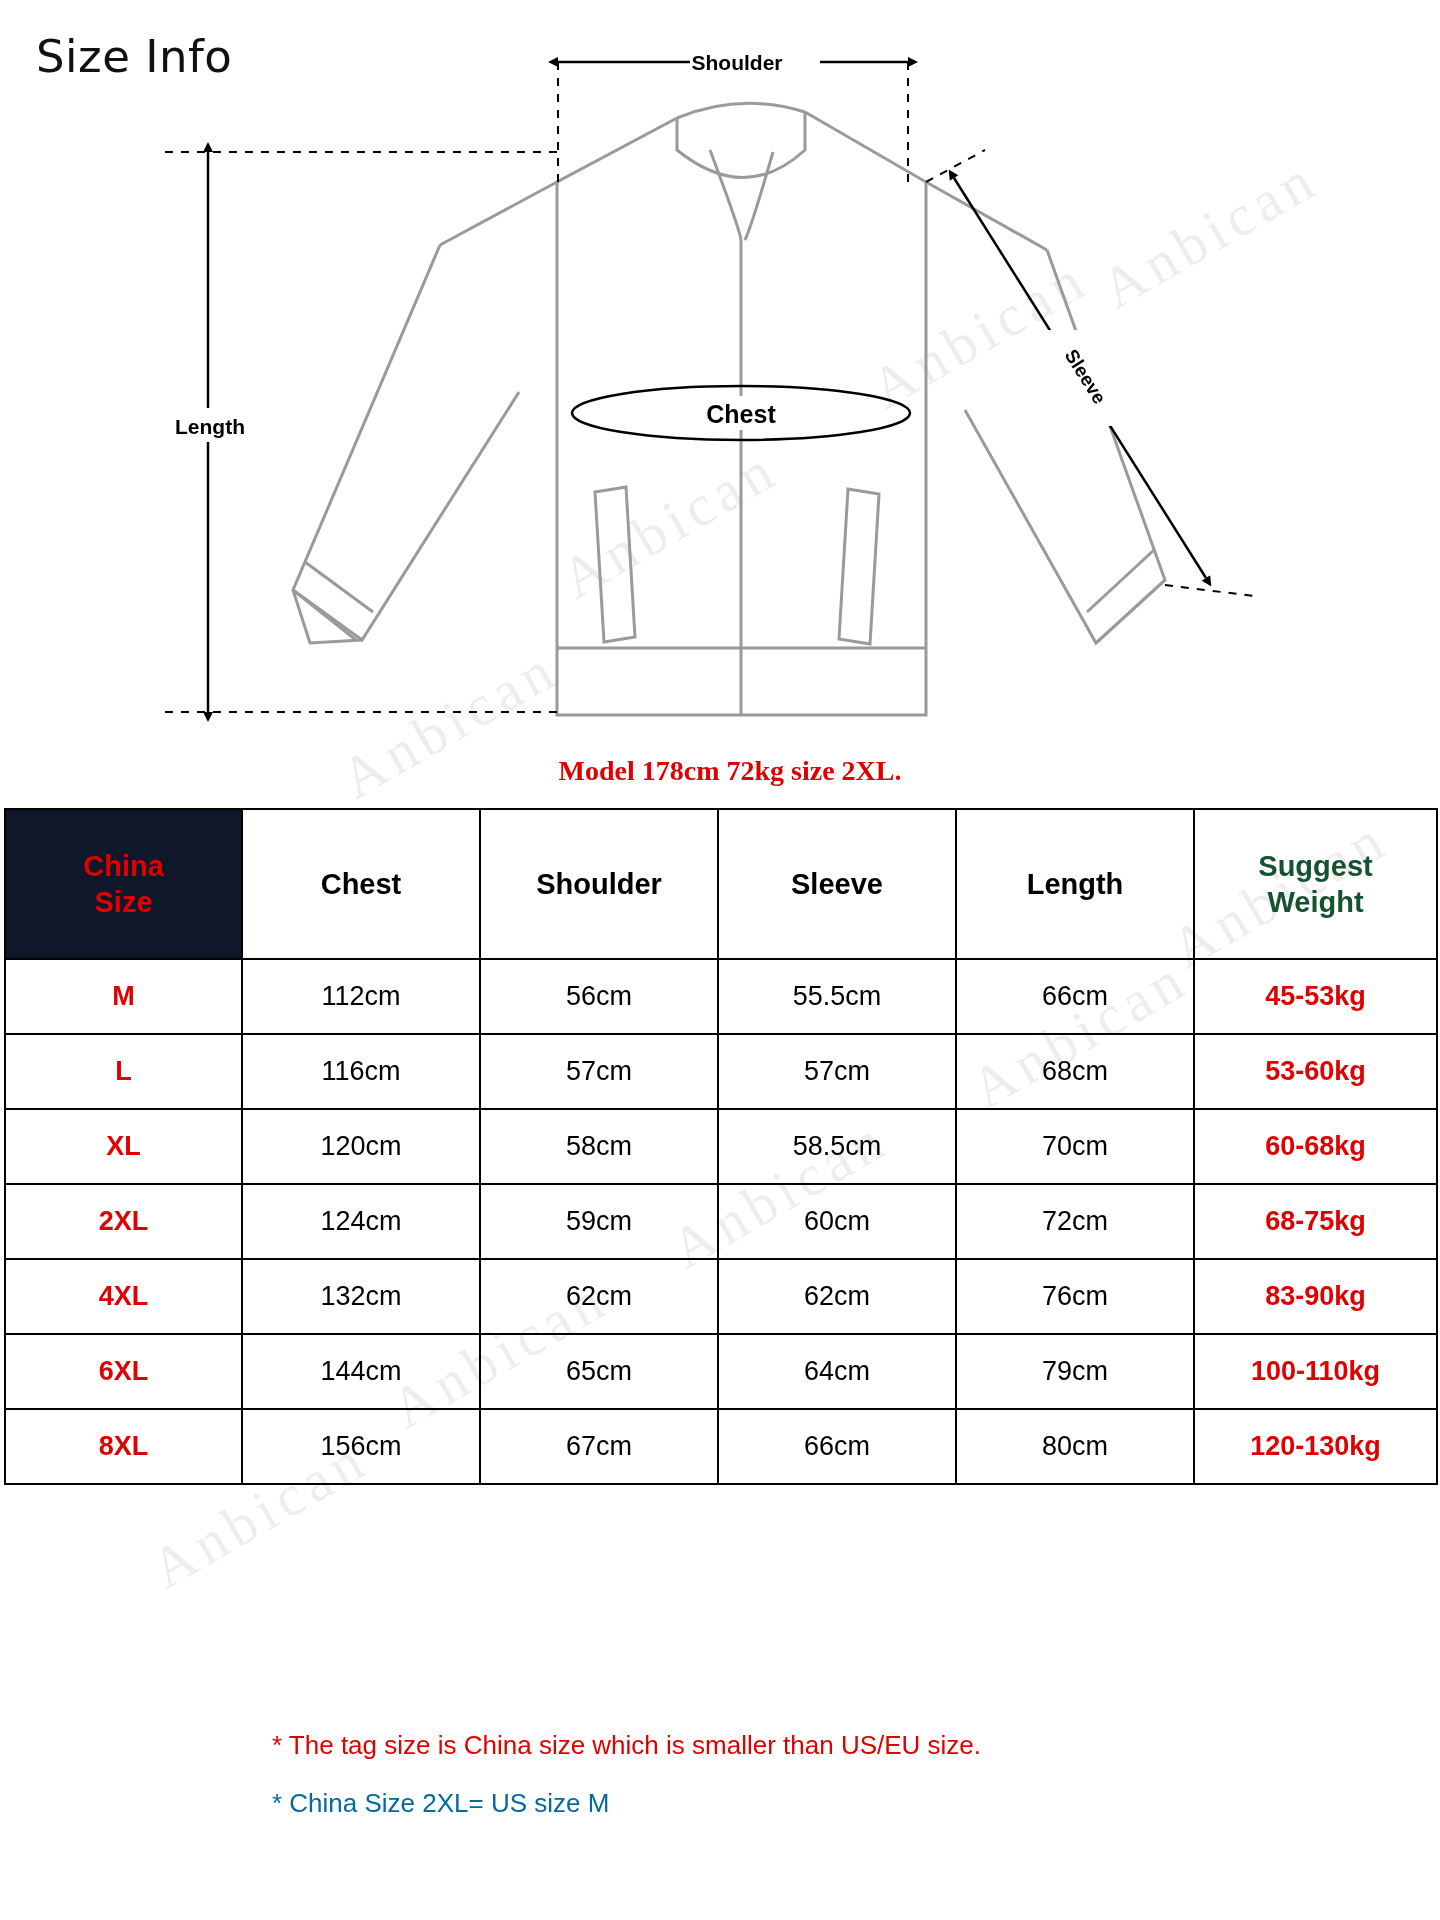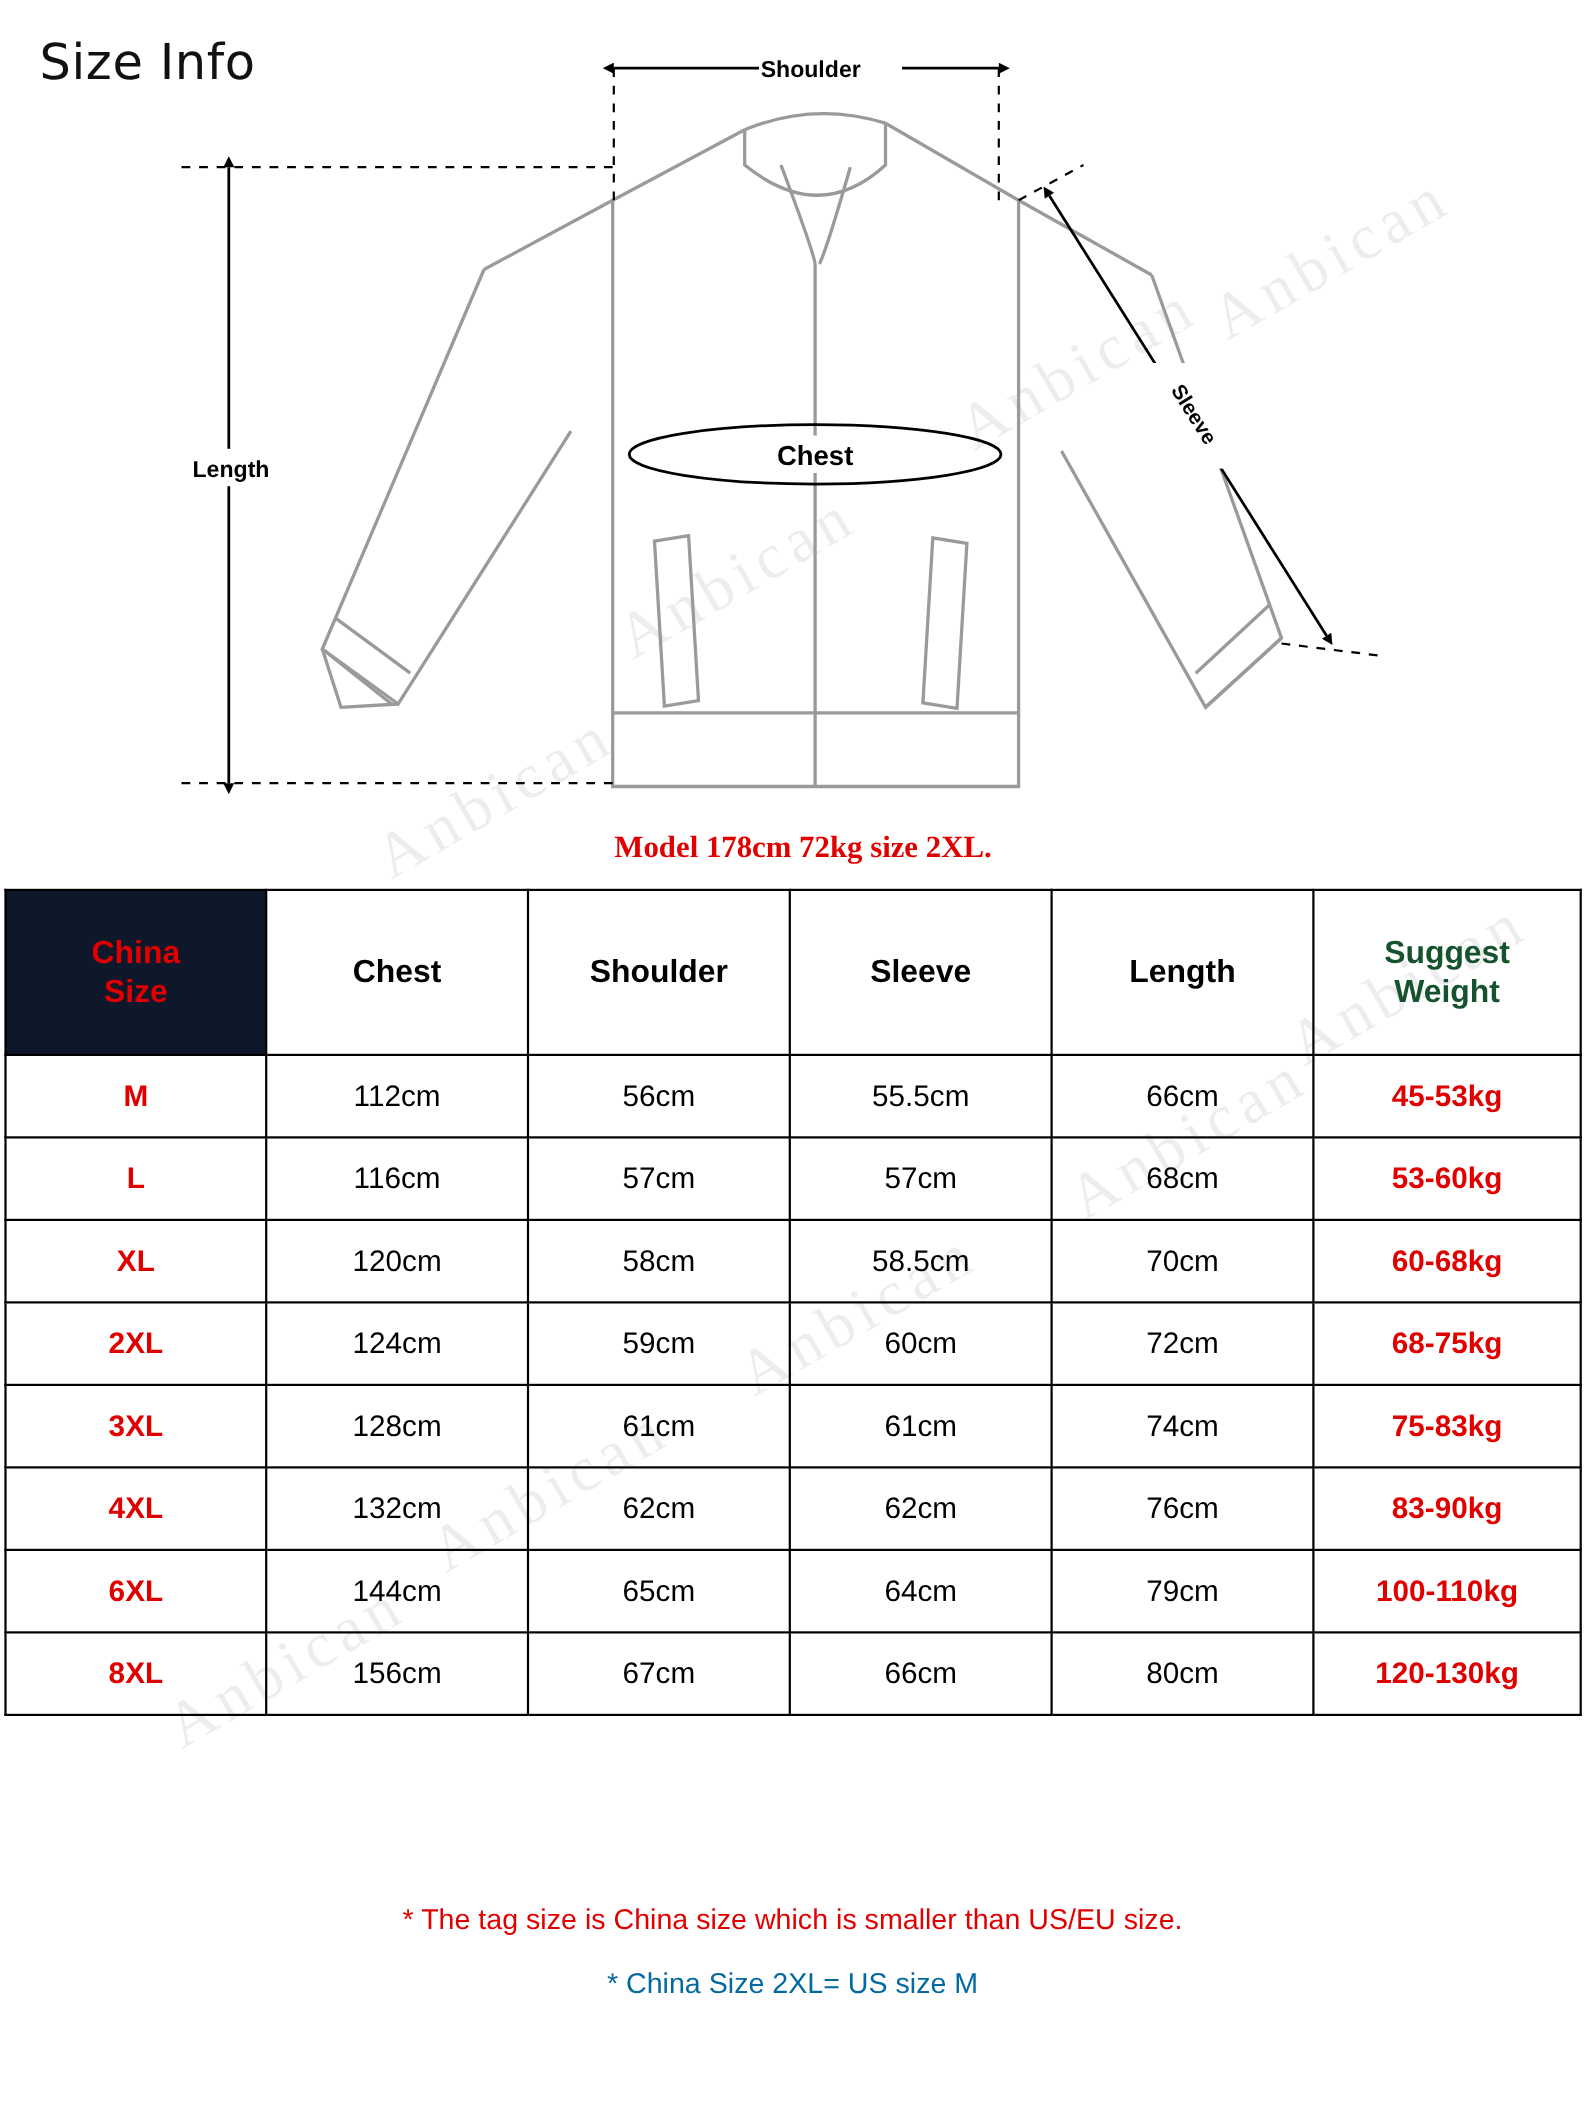--- a/index.html
+++ b/index.html
@@ -123,21 +123,20 @@
   col.c-sleeve { width: 238px; }
   col.c-length { width: 238px; }
   col.c-weight { width: 243px; }
 
   
   .notes {
     position: absolute;
     left: 0;
     top: 1730px;
     width: 1169px;
-    text-align: center;
   }
   .note {
     font-size: 26px;
     font-family: "Liberation Sans", sans-serif;
     margin: 0 0 27px 0;
     padding-left: 272px;
     color: #0369a1;
   }
   .note-red {
     color: #e00000;
@@ -282,28 +281,20 @@
         </tr>
         <tr>
           <td class="size-label">2XL</td>
           <td>124cm</td>
           <td>59cm</td>
           <td>60cm</td>
           <td>72cm</td>
           <td class="weight-cell">68-75kg</td>
         </tr>
         <tr>
-          <td class="size-label">3XL</td>
-          <td>128cm</td>
-          <td>61cm</td>
-          <td>61cm</td>
-          <td>74cm</td>
-          <td class="weight-cell">75-83kg</td>
-        </tr>
-        <tr>
           <td class="size-label">4XL</td>
           <td>132cm</td>
           <td>62cm</td>
           <td>62cm</td>
           <td>76cm</td>
           <td class="weight-cell">83-90kg</td>
         </tr>
         <tr>
           <td class="size-label">6XL</td>
           <td>144cm</td>

